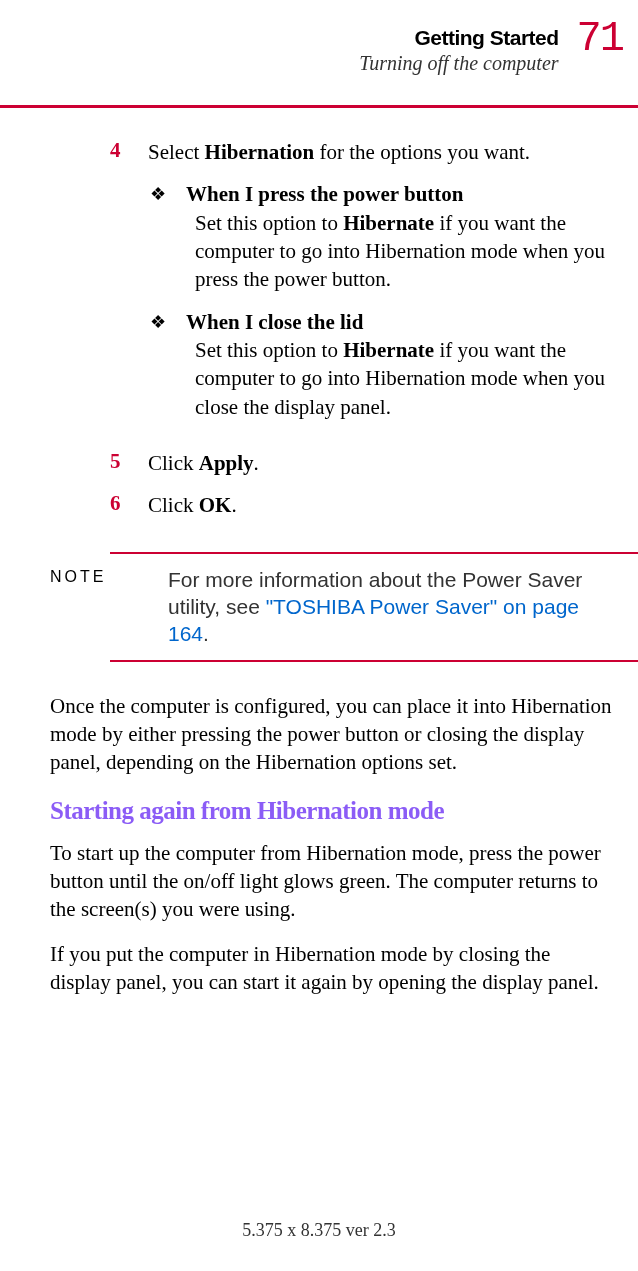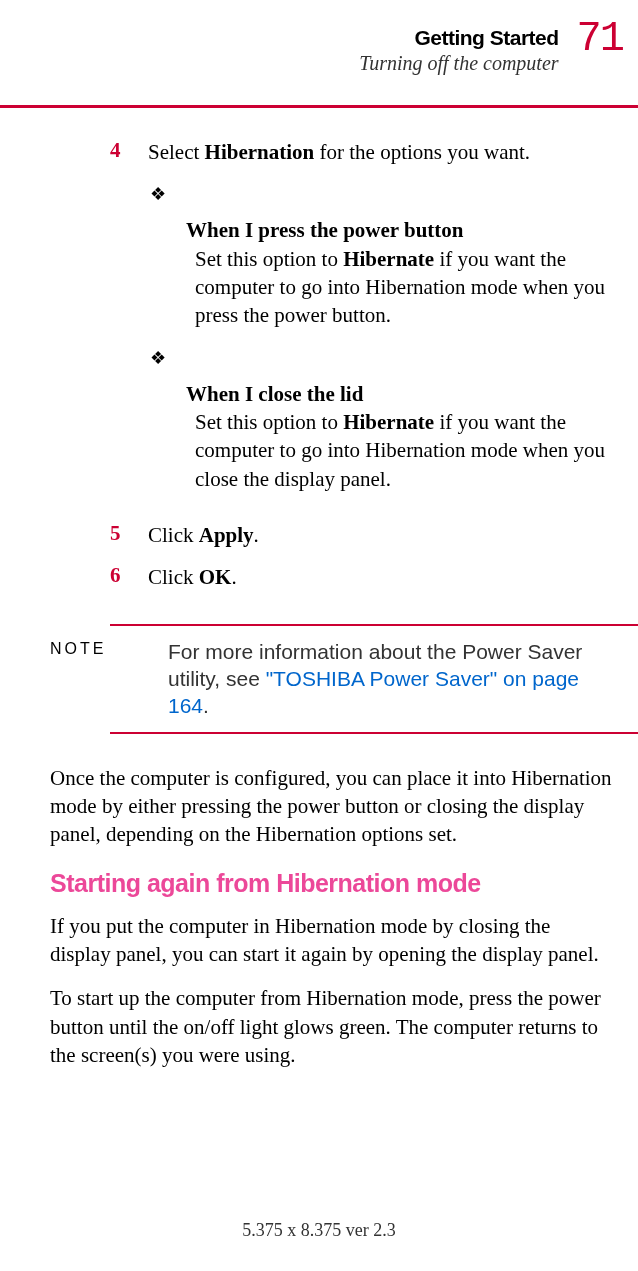--- a/index.html
+++ b/index.html
@@ -99,21 +99,20 @@
       padding-top: 2px;
       padding-left: 2px;
     }
     .bullet-content {
       flex: 1;
     }
     .bullet-title {
       font-weight: bold;
       font-size: 21px;
       font-family: 'Times New Roman', Times, serif;
-      margin-top: 36px;
     }
     .bullet-desc {
       font-size: 21px;
       line-height: 1.35;
       font-family: 'Times New Roman', Times, serif;
       margin-left: 9px;
     }
     .note-section {
       display: flex;
       margin-top: 22px;
@@ -141,22 +140,22 @@
     .note-link {
       color: #0066cc;
     }
     .body-para {
       font-size: 21px;
       line-height: 1.35;
       font-family: 'Times New Roman', Times, serif;
       margin-bottom: 16px;
     }
     .subsection-heading {
-      color: #ec4899;
-      font-family: Liberation Sans, sans-serif;
+      color: #8b5cf6;
+      font-family: Liberation Serif, serif;
       font-weight: bold;
       font-size: 25px;
       margin-top: 20px;
       margin-bottom: 14px;
       letter-spacing: -0.5px;
     }
     .footer {
       position: absolute;
       bottom: 30px;
       left: 0;
@@ -239,18 +238,18 @@
       </div>
     </div>
   </div>
 
   <div class="thin-red-bar" style="margin-left: 60px;"></div>
   <div style="height: 30px;"></div>
 
   <div class="content-wide">
     <div class="body-para">Once the computer is configured, you can place it into Hibernation mode by either pressing the power button or closing the display panel, depending on the Hibernation options set.</div>
     <div class="subsection-heading">Starting again from Hibernation mode</div>
+    <div class="body-para">To start up the computer from Hibernation mode, press the power button until the on/off light glows green. The computer returns to the screen(s) you were using.</div>
     <div class="body-para">If you put the computer in Hibernation mode by closing the display panel, you can start it again by opening the display panel.</div>
-    <div class="body-para">To start up the computer from Hibernation mode, press the power button until the on/off light glows green. The computer returns to the screen(s) you were using.</div>
   </div>
 </div>
 
 <div class="footer">5.375 x 8.375 ver 2.3</div>
 
 </body></html>

